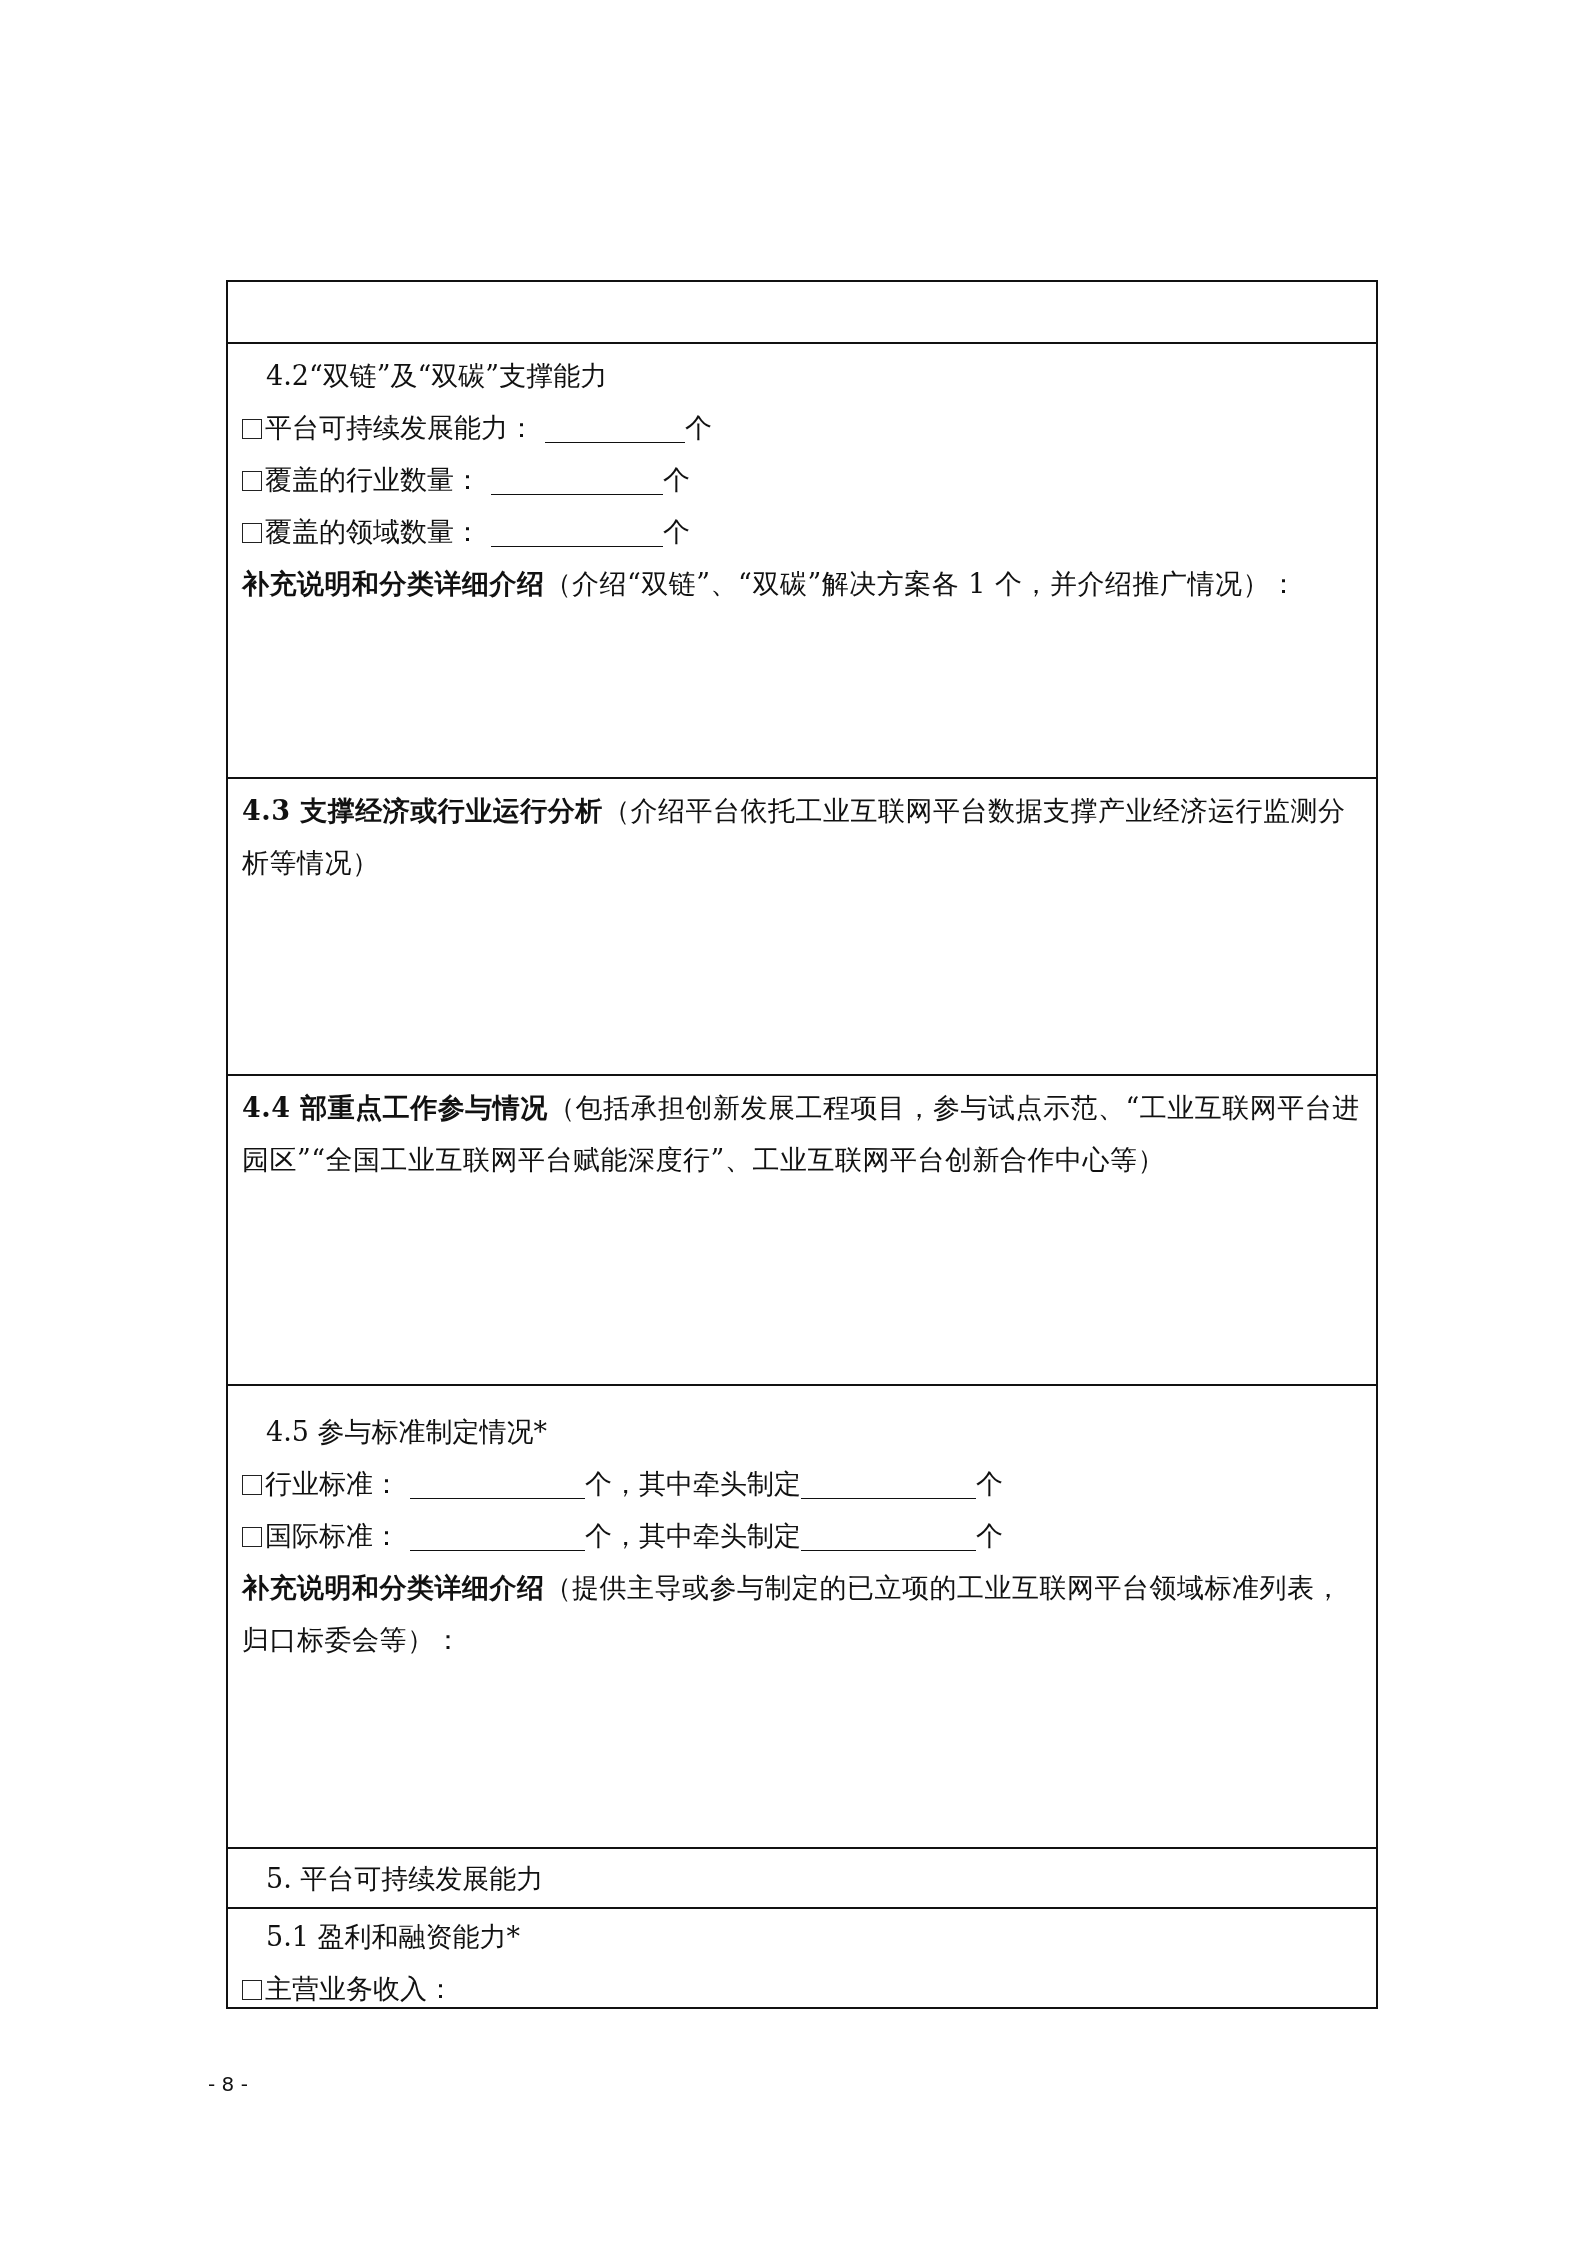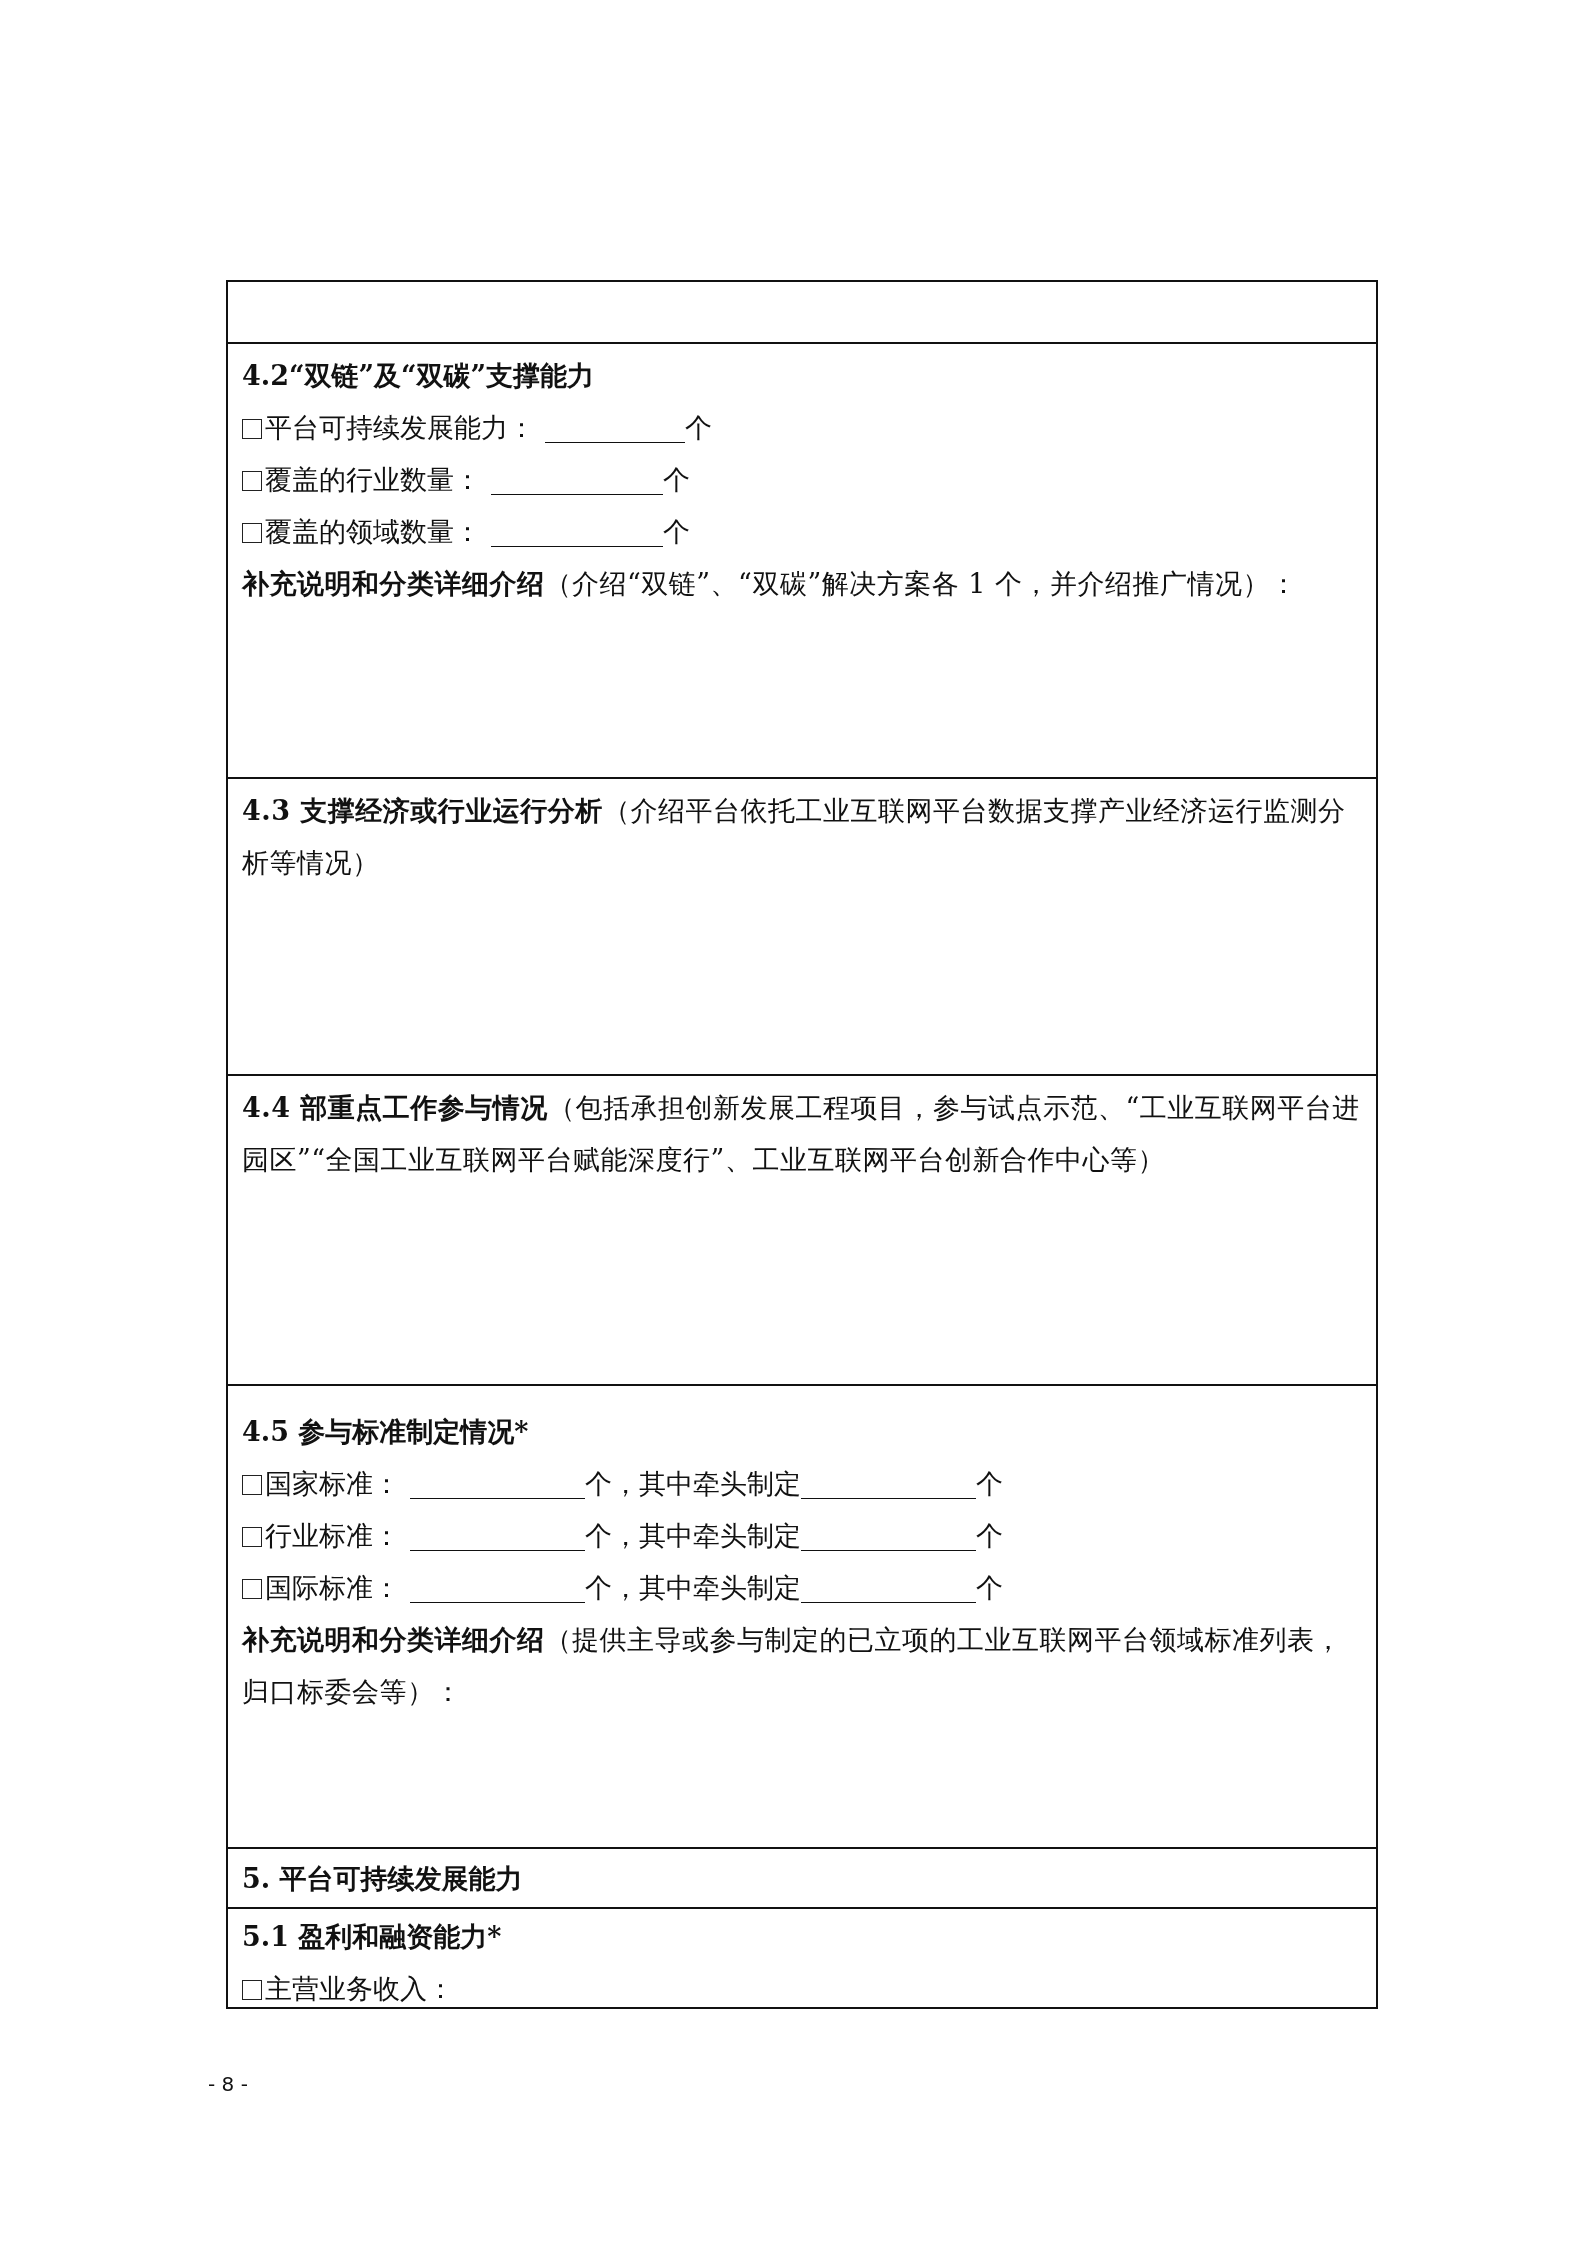--- a/index.html
+++ b/index.html
@@ -2,21 +2,21 @@
 <html><head>
 <meta charset="utf-8">
 <style>
   html, body { margin:0; padding:0; background:#ffffff; }
   body { width:1587px; height:2245px; position:relative; overflow:hidden;
          font-family:"DejaVu Serif","Liberation Serif",serif; color:#111; }
   .tbl { position:absolute; left:226px; top:280px; width:1152px; border:2px solid #111; box-sizing:border-box; }
   .row { border-top:2px solid #111; box-sizing:border-box; padding:0 14px; }
   .row:first-child { border-top:none; }
   .line { font-size:27px; line-height:52px; white-space:nowrap; }
-  .b { font-weight:bold; }
+  .b { font-weight:normal;margin-left:24px; }
   .box { display:inline-block; width:20px; height:20px; border:1.5px solid #222; vertical-align:-2px; margin-right:3px; box-sizing:border-box; }
   .blank { display:inline-block; border-bottom:1.6px solid #111; height:28px; vertical-align:-6px; }
   .wrap { font-size:27px; line-height:52px; white-space:normal; letter-spacing:0.5px; }
   .pagenum { position:absolute; left:208px; top:2072px; font-family:"DejaVu Sans","Liberation Sans",sans-serif; font-size:20px; }
 </style>
 </head>
 <body>
 
 <div class="tbl">
 
@@ -40,23 +40,20 @@
     <div class="wrap"><b>4.3 支撑经济或行业运行分析</b><span>（介绍平台依托工业互联网平台数据支撑产业经济运行监测分析等情况）</span></div>
   </div>
 
   <div class="row" style="height:310px; padding-top:6px;margin-top:42px;">
     <div class="wrap"><b>4.4 部重点工作参与情况</b><span>（包括承担创新发展工程项目，参与试点示范、“工业互联网平台进园区”“全国工业互联网平台赋能深度行”、工业互联网平台创新合作中心等）</span></div>
   </div>
 
   <div class="row" style="height:463px; padding-top:20px;">
     <div class="line b">4.5  参与标准制定情况*</div>
     <div class="line">
-      <span class="box"></span><span>国家标准：</span><span class="blank" style="width:175px;margin-left:10px;"></span><span>个，其中牵头制定</span><span class="blank" style="width:175px;"></span><span>个</span>
-    </div>
-    <div class="line">
       <span class="box"></span><span>行业标准：</span><span class="blank" style="width:175px;margin-left:10px;"></span><span>个，其中牵头制定</span><span class="blank" style="width:175px;"></span><span>个</span>
     </div>
     <div class="line">
       <span class="box"></span><span>国际标准：</span><span class="blank" style="width:175px;margin-left:10px;"></span><span>个，其中牵头制定</span><span class="blank" style="width:175px;"></span><span>个</span>
     </div>
     <div class="wrap"><b>补充说明和分类详细介绍</b><span>（提供主导或参与制定的已立项的工业互联网平台领域标准列表，归口标委会等）：</span></div>
   </div>
 
   <div class="row" style="height:60px; padding-top:4px;">
     <div class="line b">5.  平台可持续发展能力</div>

